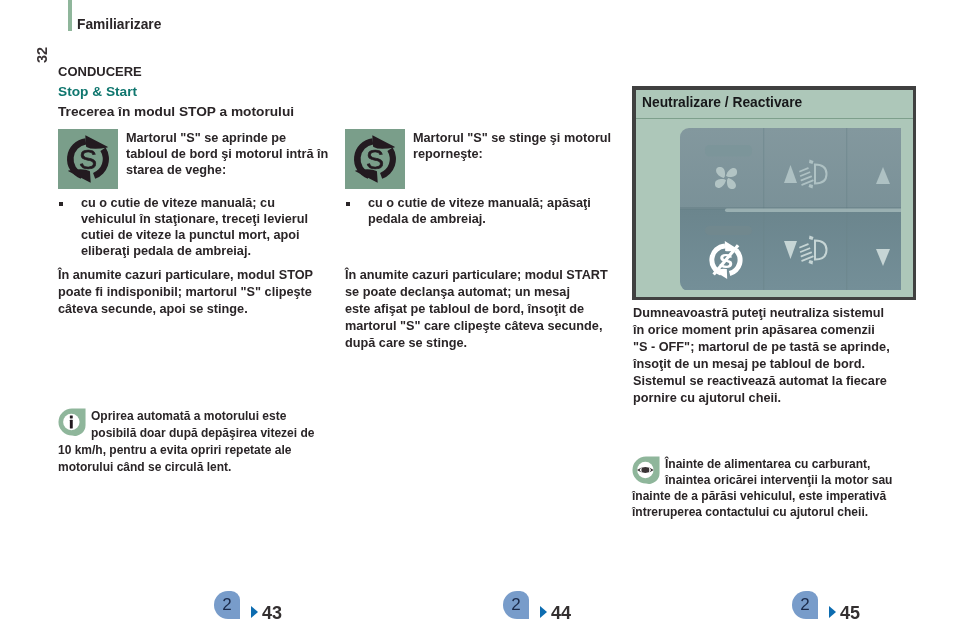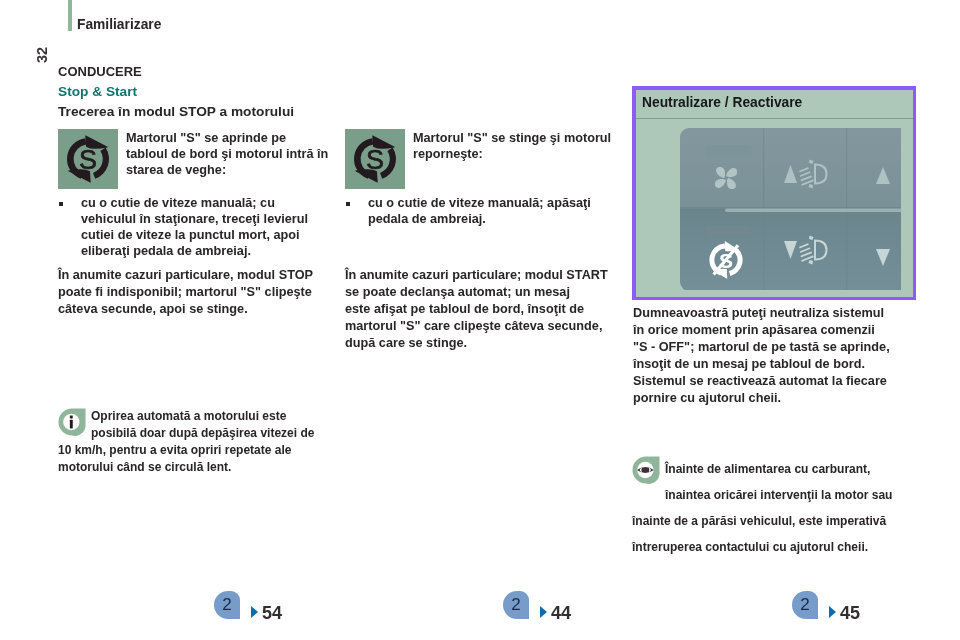--- a/index.html
+++ b/index.html
@@ -32,21 +32,21 @@
   .bullet{position:absolute;width:3.6px;height:3.6px;background:#2A2527;}
 
   
   .callout{position:absolute;font-size:12px;font-weight:bold;color:#2A2527;line-height:16px;}
   .callout-ic{float:left;width:28px;height:28px;margin-right:5px;shape-outside:inset(0);}
   .callout-ic svg{display:block;}
   .callout-tx{}
 
   
   .panel{position:absolute;left:632px;top:86px;width:284px;height:214px;
-         background:#8b5cf6;box-sizing:border-box;padding:3.5px;text-align:center;}
+         background:#404040;box-sizing:border-box;padding:3.5px;text-align:center;}
   .panel-inner{position:relative;width:100%;height:100%;background:#ADC7B9;}
   .panel-hd{position:absolute;left:6.5px;top:5px;font-size:13.8px;font-weight:bold;color:#17181A;}
   .panel-rule{position:absolute;left:0px;top:28px;width:100%;height:1.3px;background:#7E9F8C;}
 
   
   .chap-badge{position:absolute;width:26px;height:28px;background:#789CCA;
               border-radius:14px 9px 0 14px;}
   .chap-num{position:absolute;font-size:17px;color:#1B2A4A;text-align:center;width:26px;line-height:19px;}
   .tri{position:absolute;width:0;height:0;border-left:7.5px solid #0D6CB0;
        border-top:6.6px solid transparent;border-bottom:6.6px solid transparent;}
@@ -189,39 +189,39 @@
             </g>
             <path d="M203,138 L210,121 L196,121 Z" fill="#C6D5D5"></path>
           </g>
         </svg>
       </div>
     </div>
   </div>
 
   <div class="body-txt" style="left:633px;top:305px;width:262px;line-height:17.1px;">Dumneavoastră puteţi neutraliza sistemul<br>în orice moment prin apăsarea comenzii<br>"S - OFF"; martorul de pe tastă se aprinde,<br>însoţit de un mesaj pe tabloul de bord.<br>Sistemul se reactivează automat la fiecare<br>pornire cu ajutorul cheii.</div>
 
-  <div class="callout" style="left:632px;top:456px;width:275px;line-height:26px;">
+  <div class="callout" style="left:632px;top:456px;width:275px;line-height:16px;">
     <span class="callout-ic">
       <svg width="28" height="28" viewBox="0 0 30 30" aria-hidden="true">
         <path d="M15,0.5 H29.5 V18 A11.5,11.5 0 0 1 15,29.5 A14.5,14.5 0 0 1 15,0.5 Z" fill="#8FB69B"></path>
         <circle cx="14.3" cy="15" r="8.8" fill="#ffffff"></circle>
         <path d="M5.3,15 Q14.3,8.4 23.3,15 Q14.3,21.6 5.3,15 Z" fill="#3A3335"></path>
         <path d="M8.2,15 Q9.1,13.1 10.5,12.4 Q9.6,15 10.5,17.6 Q9.1,16.9 8.2,15 Z" fill="#ffffff"></path>
         <path d="M20.4,15 Q19.5,13.1 18.1,12.4 Q19.0,15 18.1,17.6 Q19.5,16.9 20.4,15 Z" fill="#ffffff"></path>
       </svg>
     </span>
     <span class="callout-tx">Înainte de alimentarea cu carburant,<br>înaintea oricărei intervenţii la motor sau<br>înainte de a părăsi vehiculul, este imperativă<br>întreruperea contactului cu ajutorul cheii.</span>
   </div>
 
 
   <div>
     <div class="chap-badge" style="left:214px;top:591px;"></div>
     <div class="chap-num" style="left:214px;top:595px;">2</div>
     <div class="tri" style="left:251px;top:606px;"></div>
-    <div class="pg-ref" style="left:262px;top:604px;">54</div>
+    <div class="pg-ref" style="left:262px;top:604px;">43</div>
   </div>
   <div>
     <div class="chap-badge" style="left:503px;top:591px;"></div>
     <div class="chap-num" style="left:503px;top:595px;">2</div>
     <div class="tri" style="left:540px;top:606px;"></div>
     <div class="pg-ref" style="left:551px;top:604px;">44</div>
   </div>
   <div>
     <div class="chap-badge" style="left:792px;top:591px;"></div>
     <div class="chap-num" style="left:792px;top:595px;">2</div>

